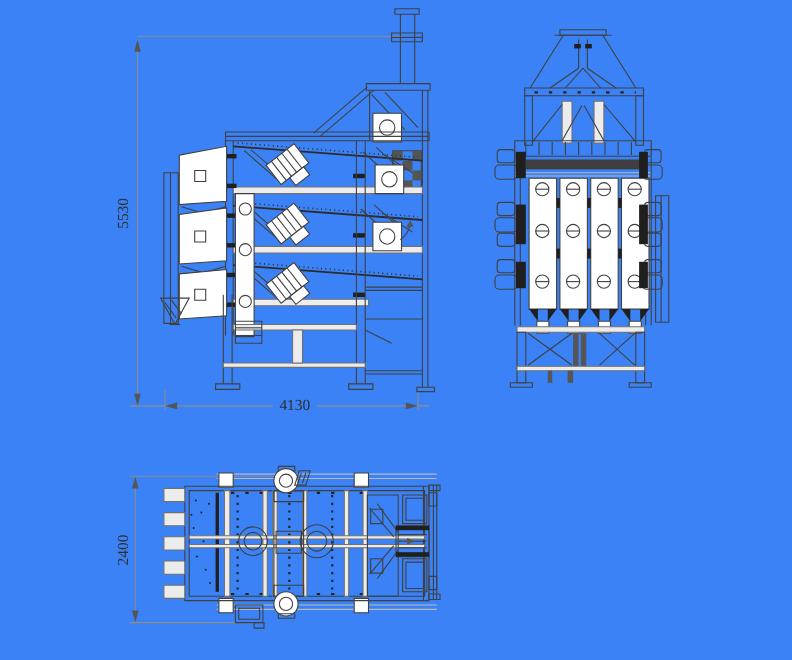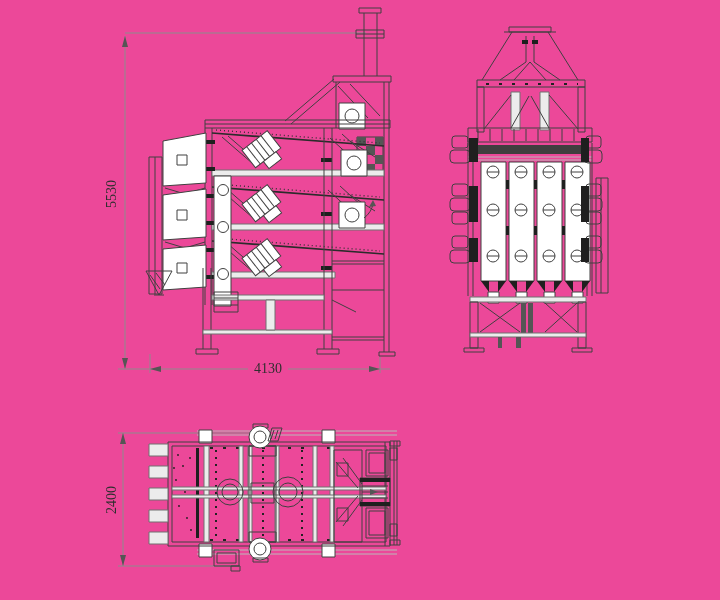--- a/index.html
+++ b/index.html
@@ -1,16 +1,16 @@
 <!DOCTYPE html>
 <html><head>
 <meta charset="utf-8">
 <style>
   html,body{margin:0;padding:0;background:#ffffff;}
-  .canvas{position:relative;width:720px;height:600px;background:#ec4899;overflow:hidden;
+  .canvas{position:relative;width:720px;height:600px;background:#3b82f6;overflow:hidden;
           font-family:"Liberation Serif", serif;}
   svg{display:block;}
   svg *{vector-effect:non-scaling-stroke;}
   .ln{stroke:#404040;fill:none;stroke-width:1;}
   .ln2{stroke:#2b2b2b;fill:none;stroke-width:1.6;}
   .lt{stroke:#b9b9b9;fill:none;stroke-width:1;}
   .ltf{fill:#ececec;stroke:#707070;stroke-width:1;}
   .wf{fill:#ffffff;stroke:#404040;stroke-width:1;}
   .dk{fill:#1f1f1f;stroke:none;}
   .gg{fill:#555555;stroke:none;}

